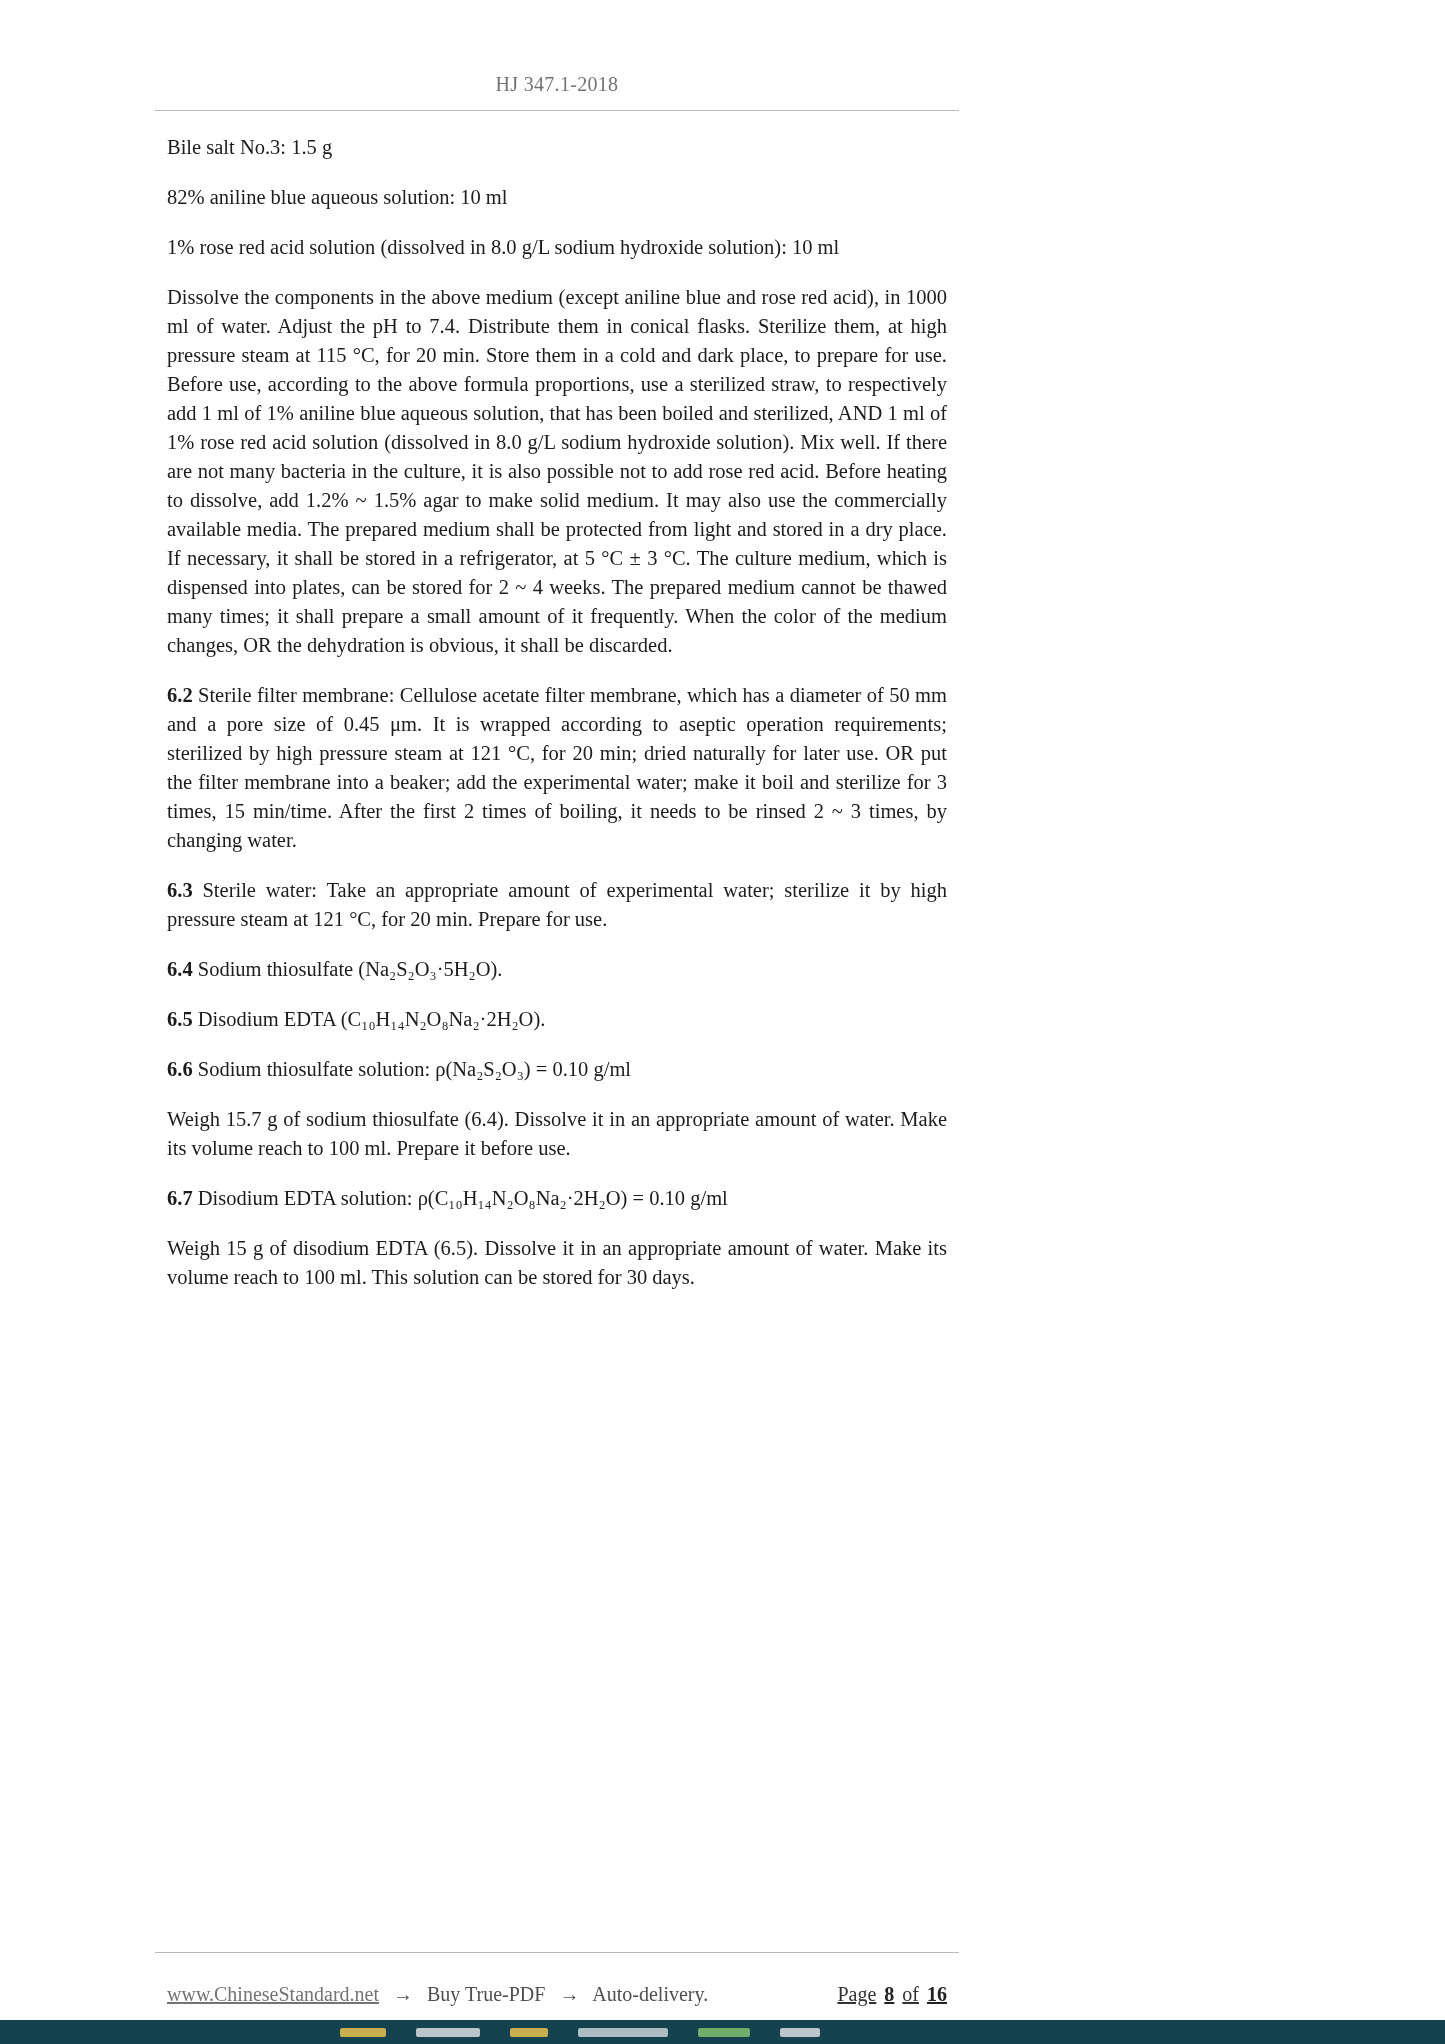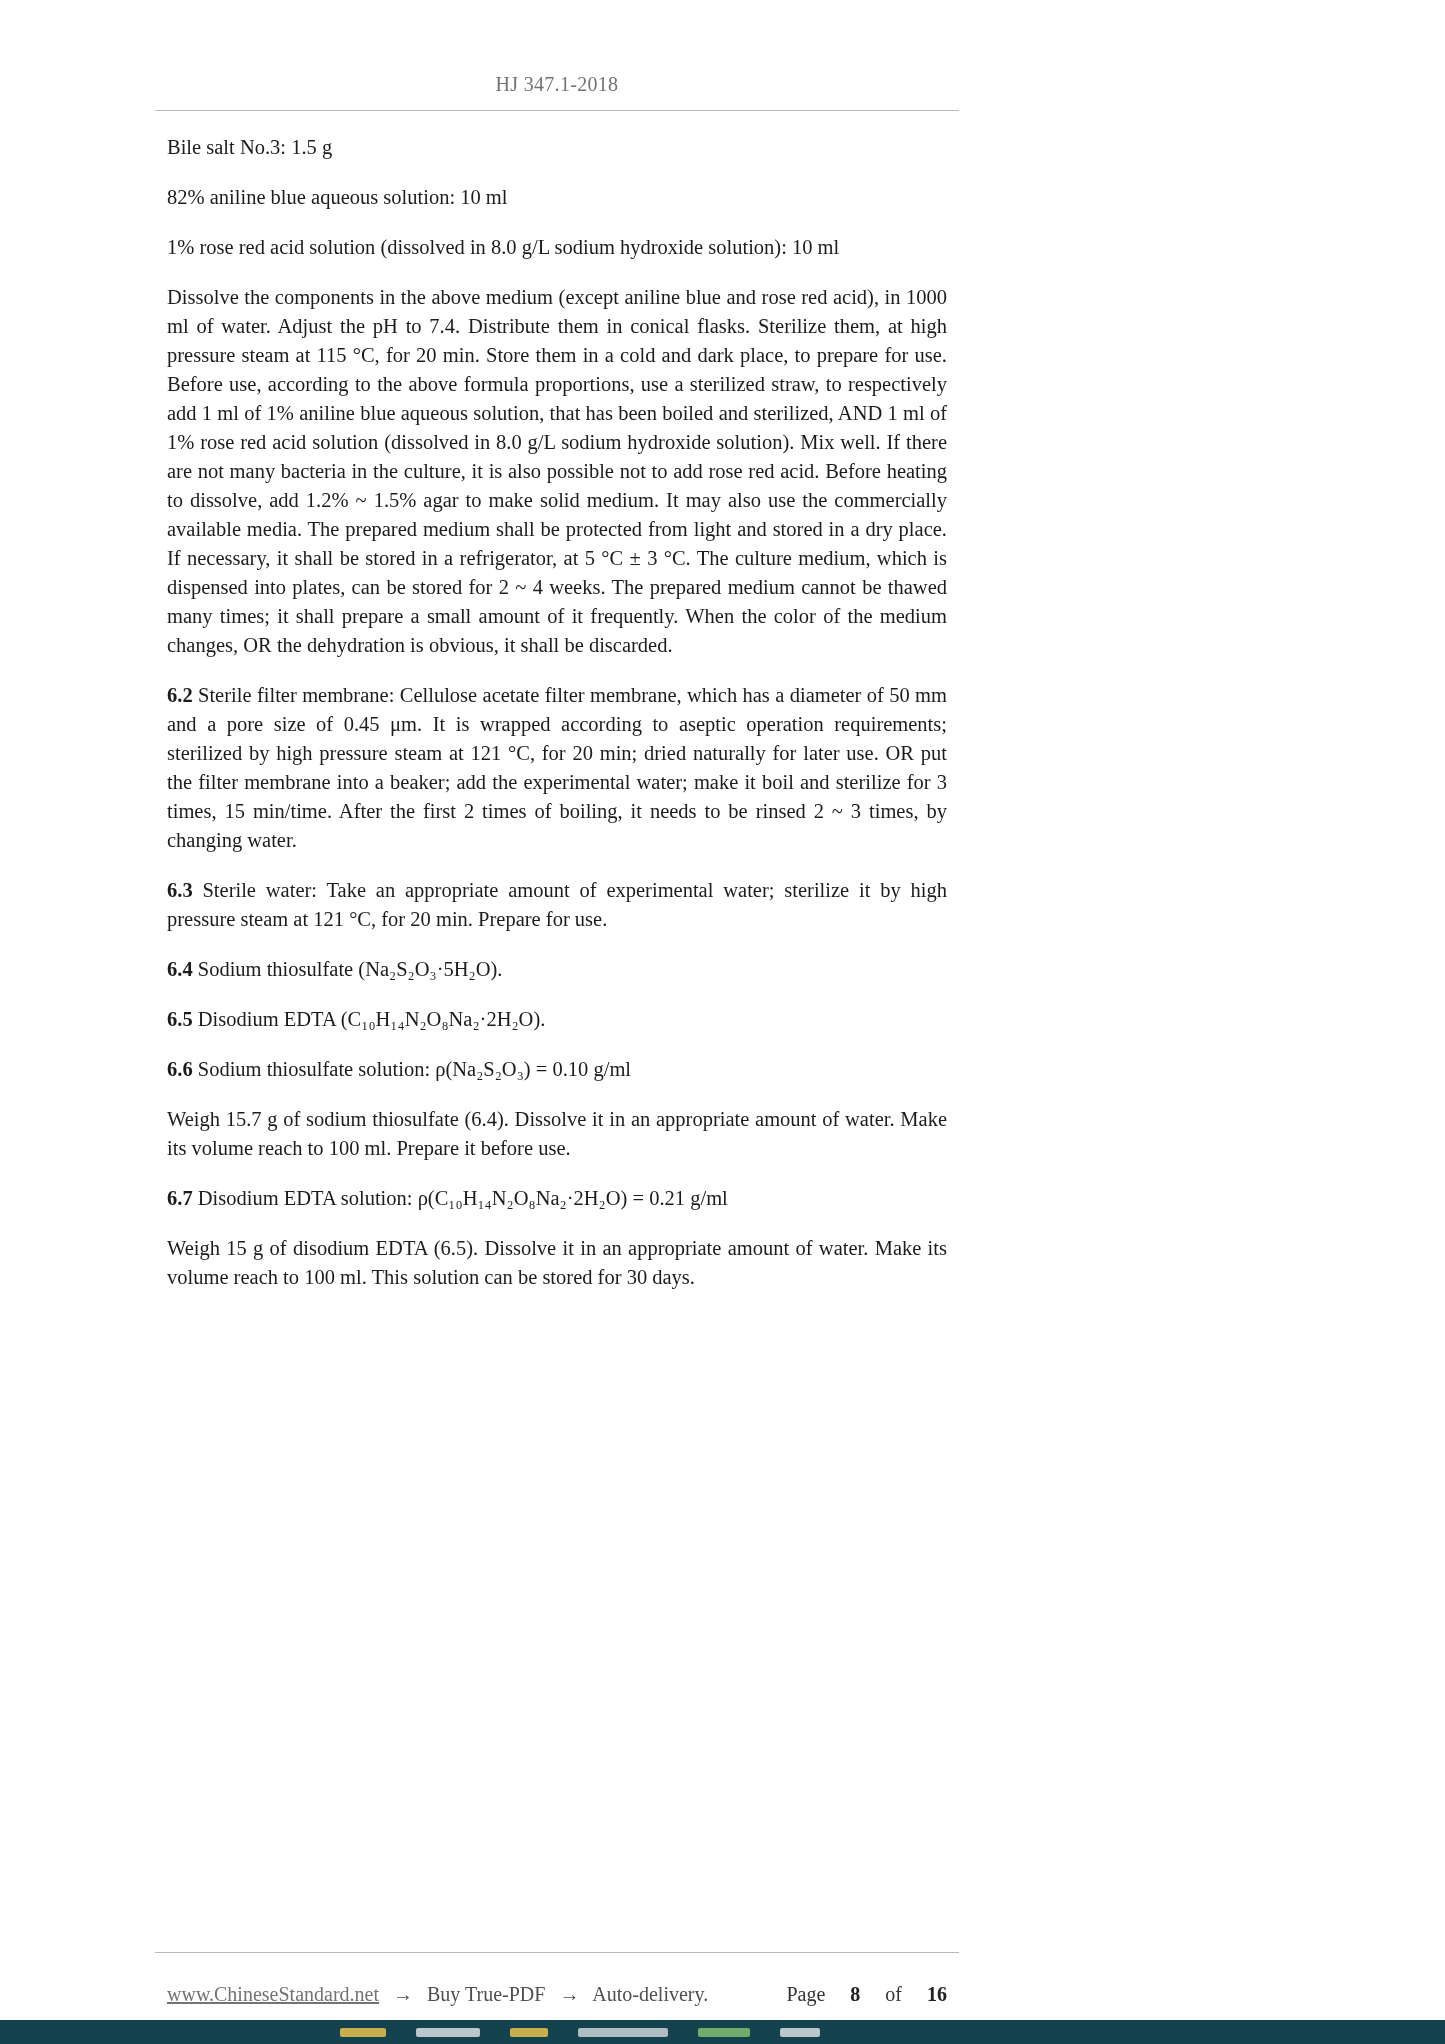--- a/index.html
+++ b/index.html
@@ -56,21 +56,21 @@
     align-items: baseline;
     margin-top: 30px;
   }
   .footer-link {
     color: #737373;
     text-decoration: underline;
     cursor: pointer;
   }
   .arrow { margin: 0 9px; color: #4f4f4f; }
   .page-indicator { color: #333333; }
-  .page-indicator span { margin-left: 20px; }
+  .page-indicator span { margin-left: 3px; text-decoration: underline; }
   .pg-num { font-weight: bold; color: #222222; }
   .bottom-bar {
     position: absolute;
     left: 0;
     bottom: 0;
     width: 100%;
     height: 24px;
     background: #14424f;
     display: flex;
     align-items: center;
@@ -127,21 +127,21 @@
 
       <p class="doc-para">
         <span class="section-num">6.6</span>
         <span>Sodium thiosulfate solution: ρ(Na₂S₂O₃) = 0.10 g/ml</span>
       </p>
 
       <p class="doc-para justify">Weigh 15.7 g of sodium thiosulfate (6.4). Dissolve it in an appropriate amount of water. Make its volume reach to 100 ml. Prepare it before use.</p>
 
       <p class="doc-para">
         <span class="section-num">6.7</span>
-        <span>Disodium EDTA solution: ρ(C₁₀H₁₄N₂O₈Na₂·2H₂O) = 0.21 g/ml</span>
+        <span>Disodium EDTA solution: ρ(C₁₀H₁₄N₂O₈Na₂·2H₂O) = 0.10 g/ml</span>
       </p>
 
       <p class="doc-para justify">Weigh 15 g of disodium EDTA (6.5). Dissolve it in an appropriate amount of water. Make its volume reach to 100 ml. This solution can be stored for 30 days.</p>
 
     </div>
   </div>
 
   <div class="footer">
     <div class="footer-rule"></div>
     <div class="footer-row">

